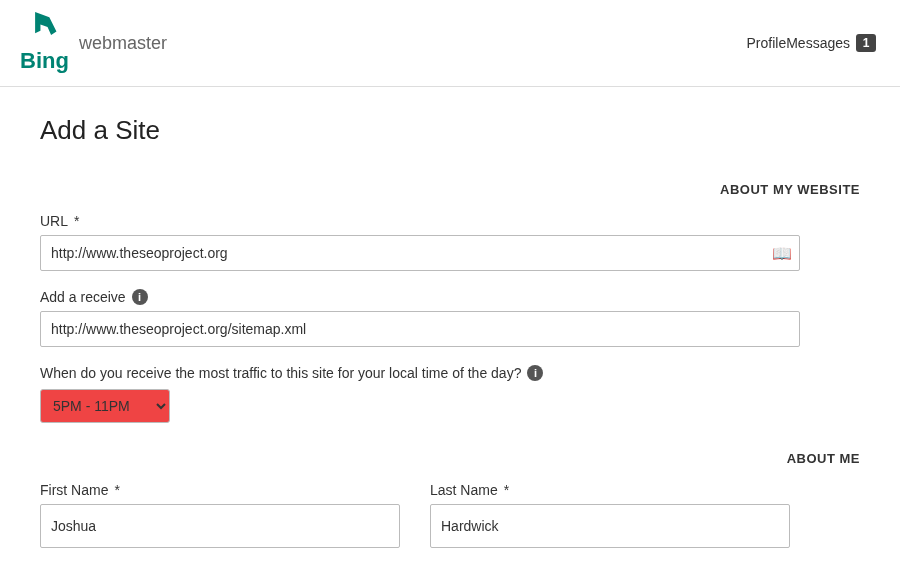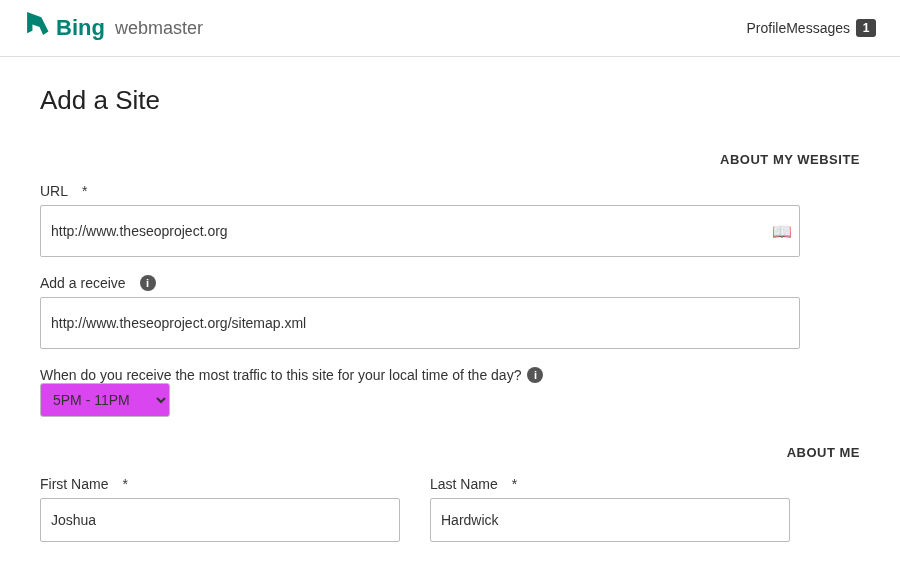--- a/index.html
+++ b/index.html
@@ -29,20 +29,21 @@
     .header-left {
       display: flex;
       align-items: center;
       gap: 6px;
     }
 
     .bing-logo {
       display: flex;
       align-items: center;
       gap: 4px;
+      flex-direction: column;
     }
 
     .bing-icon {
       width: 32px;
       height: 32px;
     }
 
     .bing-text {
       font-size: 22px;
       font-weight: bold;
@@ -112,21 +113,21 @@
     .field-group {
       margin-bottom: 18px;
     }
 
     .field-label {
       font-size: 14px;
       color: #333;
       margin-bottom: 6px;
       display: flex;
       align-items: center;
-      gap: 14px;
+      gap: 6px;
     }
 
     .field-label .required {
       color: #333;
     }
 
     .info-icon {
       display: inline-flex;
       align-items: center;
       justify-content: center;
@@ -137,21 +138,21 @@
       border-radius: 50%;
       font-size: 11px;
       font-weight: bold;
       cursor: pointer;
       flex-shrink: 0;
     }
 
     .text-input {
       width: 100%;
       max-width: 760px;
-      height: 52px;
+      height: 36px;
       padding: 6px 10px;
       border: 1px solid #bbb;
       border-radius: 2px;
       font-size: 14px;
       color: #333;
       outline: none;
     }
 
     .url-input-wrapper {
       position: relative;
@@ -178,33 +179,34 @@
     }
 
     .sitemap-input {
       width: 100%;
       max-width: 760px;
     }
 
     .traffic-label {
       font-size: 14px;
       color: #333;
+      margin-bottom: 8px;
       display: flex;
       align-items: center;
       gap: 6px;
     }
 
     .time-select {
       height: 34px;
       padding: 4px 8px;
       border: 1px solid #bbb;
       border-radius: 3px;
       font-size: 14px;
       color: #333;
-      background: #d946ef;
+      background: #ef4444;
       min-width: 130px;
       cursor: pointer;
       outline: none;
       appearance: auto;
     }
 
     .about-me-section {
       margin-top: 28px;
     }
 

